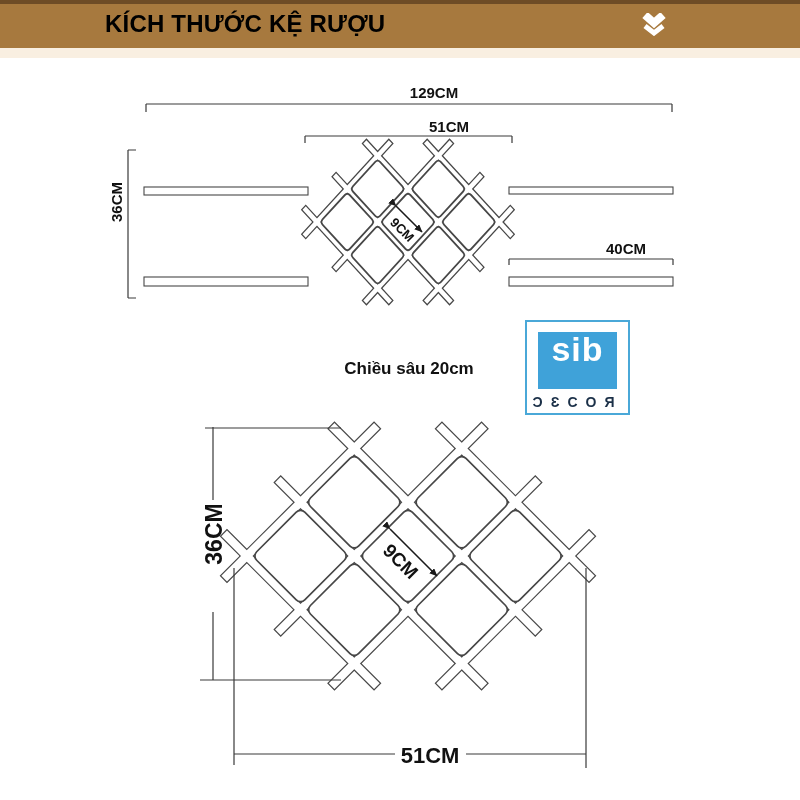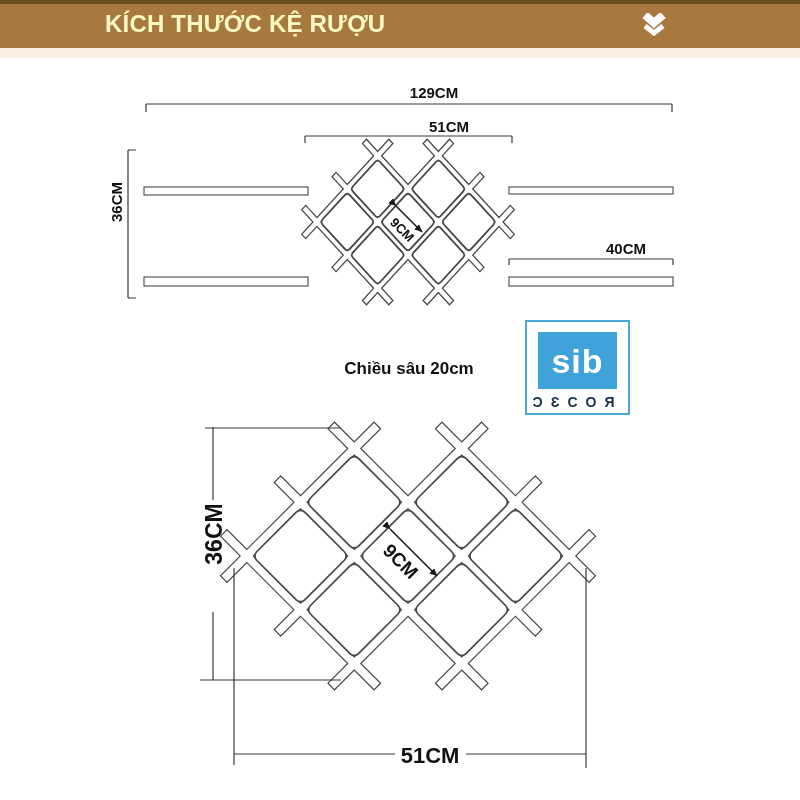--- a/index.html
+++ b/index.html
@@ -2,34 +2,34 @@
 <html><head>
 <meta charset="utf-8">
 <style>
   html,body{margin:0;padding:0;background:#fff;}
   .stage{position:relative;width:800px;height:800px;background:#fff;overflow:hidden;
          font-family:"Liberation Sans",sans-serif;}
   
   .header{position:absolute;left:0;top:0;width:800px;height:48px;display:flex;align-items:center;}
   .header-topline{position:absolute;left:0;top:0;width:800px;height:4px;}
   .header-strip{position:absolute;left:0;top:48px;width:800px;height:10px;}
-  .header-title{margin-left:105px;font-size:24px;font-weight:600;color:#fef9c3;letter-spacing:.2px;}
+  .header-title{margin-left:105px;font-size:24px;font-weight:600;color:#000000;letter-spacing:.2px;}
   .chevron{position:absolute;left:642px;top:13px;}
   
   .draw{position:absolute;left:0;top:0;}
   .dim-line{stroke:#3a3a3a;stroke-width:1.2;fill:none;}
   .board{fill:#fff;stroke:#474747;stroke-width:1.1;}
   text{fill:#111;font-family:"Liberation Sans",sans-serif;font-weight:bold;}
   .t15{font-size:15px;} .t13{font-size:13px;} .t17{font-size:17px;}
   .t19{font-size:19px;} .t22{font-size:22px;} .t23{font-size:23px;}
   .arrow{stroke:#1a1a1a;stroke-width:1.6;}
   
   .logo{position:absolute;left:525px;top:320px;width:105px;height:95px;background:#fff;
         border:2px solid #4aa8d8;box-sizing:border-box;}
-  .logo-square{margin:10px auto 0 auto;width:79px;height:57px;display:flex;align-items:center;
+  .logo-square{margin:10px auto 0 auto;width:79px;height:57px;display:flex;
         justify-content:center;}
   .logo-name{color:#fff;font-size:34px;font-weight:bold;letter-spacing:1px;line-height:1;}
   .logo-decor{margin-top:5px;text-align:center;font-size:14px;font-weight:bold;
         letter-spacing:8px;}
 </style>
 </head>
 <body>
 
 <div class="stage">
 

